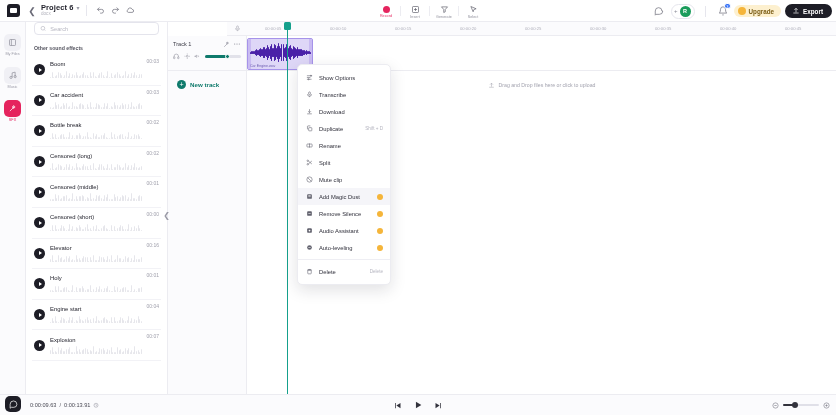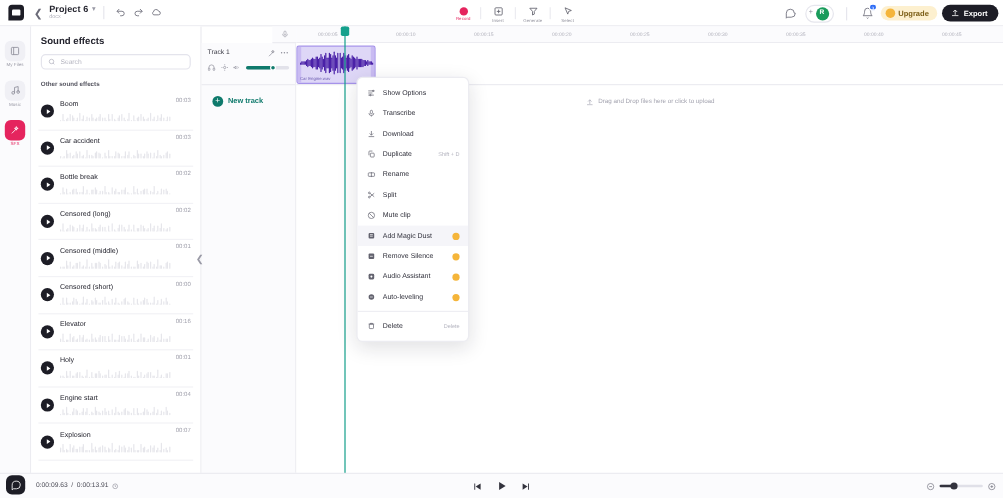--- a/index.html
+++ b/index.html
@@ -368,21 +368,20 @@
         <svg width="9" height="9" viewBox="0 0 24 24" fill="none" stroke="currentColor" stroke-width="1.9">
             <path d="M5 19L16 8"></path>
             <path d="M15 4l1 3 3 1-3 1-1 3-1-3-3-1 3-1z"></path>
           </svg>
       </span>
       <span class="lbl">SFX</span>
     </div>
   </div>
 
   <div class="sfx-panel">
-    <div class="sfx-title">Sound effects</div>
     <div class="search-box">
       <svg width="7" height="7" viewBox="0 0 24 24" fill="none" stroke="#b6b6c1" stroke-width="2.4">
           <circle cx="11" cy="11" r="7"></circle>
           <path d="M20 20l-4-4"></path>
         </svg>
       <input type="text" value="" placeholder="Search" style="">
     </div>
     <div class="sfx-sub">Other sound effects</div>
     <div class="sfx-list" id="sfx-list">
         <div class="sfx-row">

